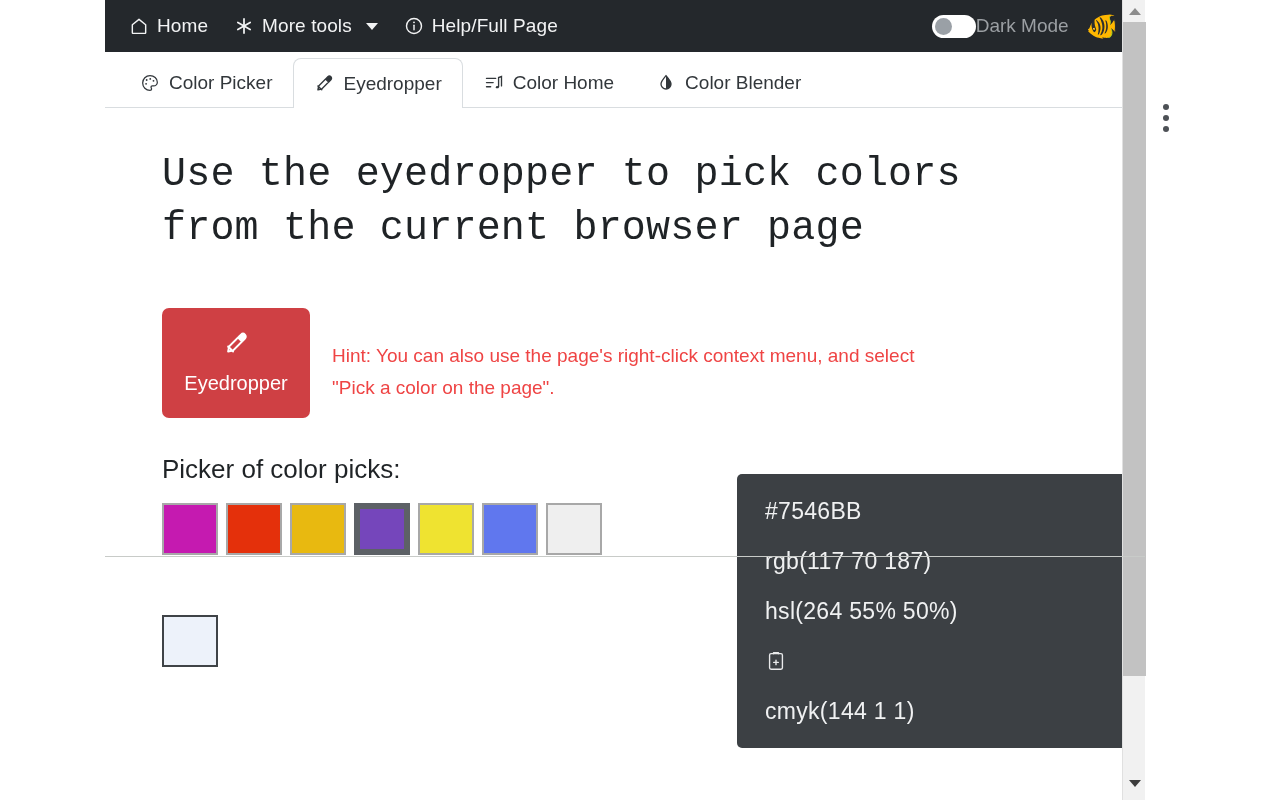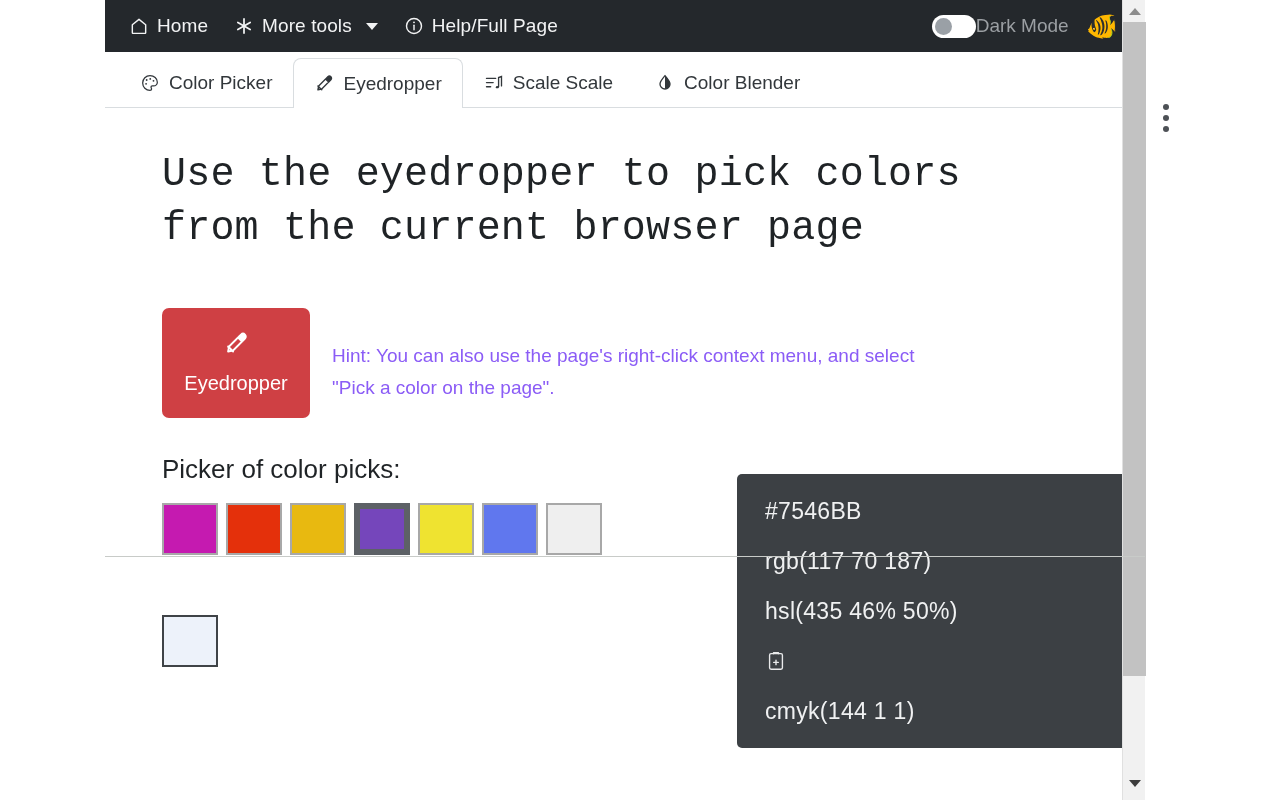--- a/index.html
+++ b/index.html
@@ -155,21 +155,21 @@
     display: flex;
     flex-direction: column;
     align-items: center;
     justify-content: center;
     gap: 10px;
     font-size: 20px;
     cursor: pointer;
     font-family: "Liberation Sans", sans-serif;
   }
   .hint {
-    color: #8b5cf6;
+    color: #ef4444;
     font-size: 19px;
     line-height: 1.68;
     max-width: 625px;
     padding-top: 32px;
   }
 
   h2.history-title {
     font-size: 26px;
     font-weight: 400;
     color: #1f2326;
@@ -359,21 +359,21 @@
       <div class="tab">
         <span class="tab-icon">
           <svg width="20" height="20" viewBox="0 0 24 24" fill="none" stroke="#32373b" stroke-width="1.6" stroke-linecap="round">
             <line x1="3" y1="6.5" x2="14" y2="6.5"></line>
             <line x1="3" y1="11.5" x2="11" y2="11.5"></line>
             <line x1="3" y1="16.5" x2="8" y2="16.5"></line>
             <path d="M17.5 16.6V5.4l3.5-1.2v11.3"></path>
             <ellipse cx="15.9" cy="17" rx="1.7" ry="1.4" fill="#32373b" stroke="none"></ellipse>
           </svg>
         </span>
-        <span>Scale Scale</span>
+        <span>Color Home</span>
       </div>
 
       <div class="tab">
         <span class="tab-icon">
           <svg width="20" height="20" viewBox="0 0 24 24" fill="none" stroke="#32373b" stroke-width="1.6">
             <path d="M12 3.2c3.4 4 6 6.9 6 10A6 6 0 0 1 6 13.2c0-3.1 2.6-6 6-10z"></path>
             <path d="M12 3.2c3.4 4 6 6.9 6 10A6 6 0 0 1 12 19.2z" fill="#32373b" stroke="none"></path>
           </svg>
         </span>
         <span>Color Blender</span>
@@ -434,21 +434,21 @@
           <svg width="22" height="22" viewBox="0 0 24 24" fill="none" stroke="#e9eaeb" stroke-width="1.5" stroke-linecap="round" stroke-linejoin="round">
             <rect x="5" y="4" width="14" height="17" rx="1.6"></rect>
             <path d="M9.3 4V2.9h5.4V4"></path>
             <line x1="12" y1="11" x2="12" y2="16"></line>
             <line x1="9.5" y1="13.5" x2="14.5" y2="13.5"></line>
           </svg>
         </button>
       </div>
 
       <div class="value-row">
-        <span class="value-text">hsl(435 46% 50%)</span>
+        <span class="value-text">hsl(264 55% 50%)</span>
         <button class="copy-btn">
           <svg width="22" height="22" viewBox="0 0 24 24" fill="none" stroke="#e9eaeb" stroke-width="1.5" stroke-linecap="round" stroke-linejoin="round">
             <rect x="5" y="4" width="14" height="17" rx="1.6"></rect>
             <path d="M9.3 4V2.9h5.4V4"></path>
             <line x1="12" y1="11" x2="12" y2="16"></line>
             <line x1="9.5" y1="13.5" x2="14.5" y2="13.5"></line>
           </svg>
         </button>
       </div>
 

